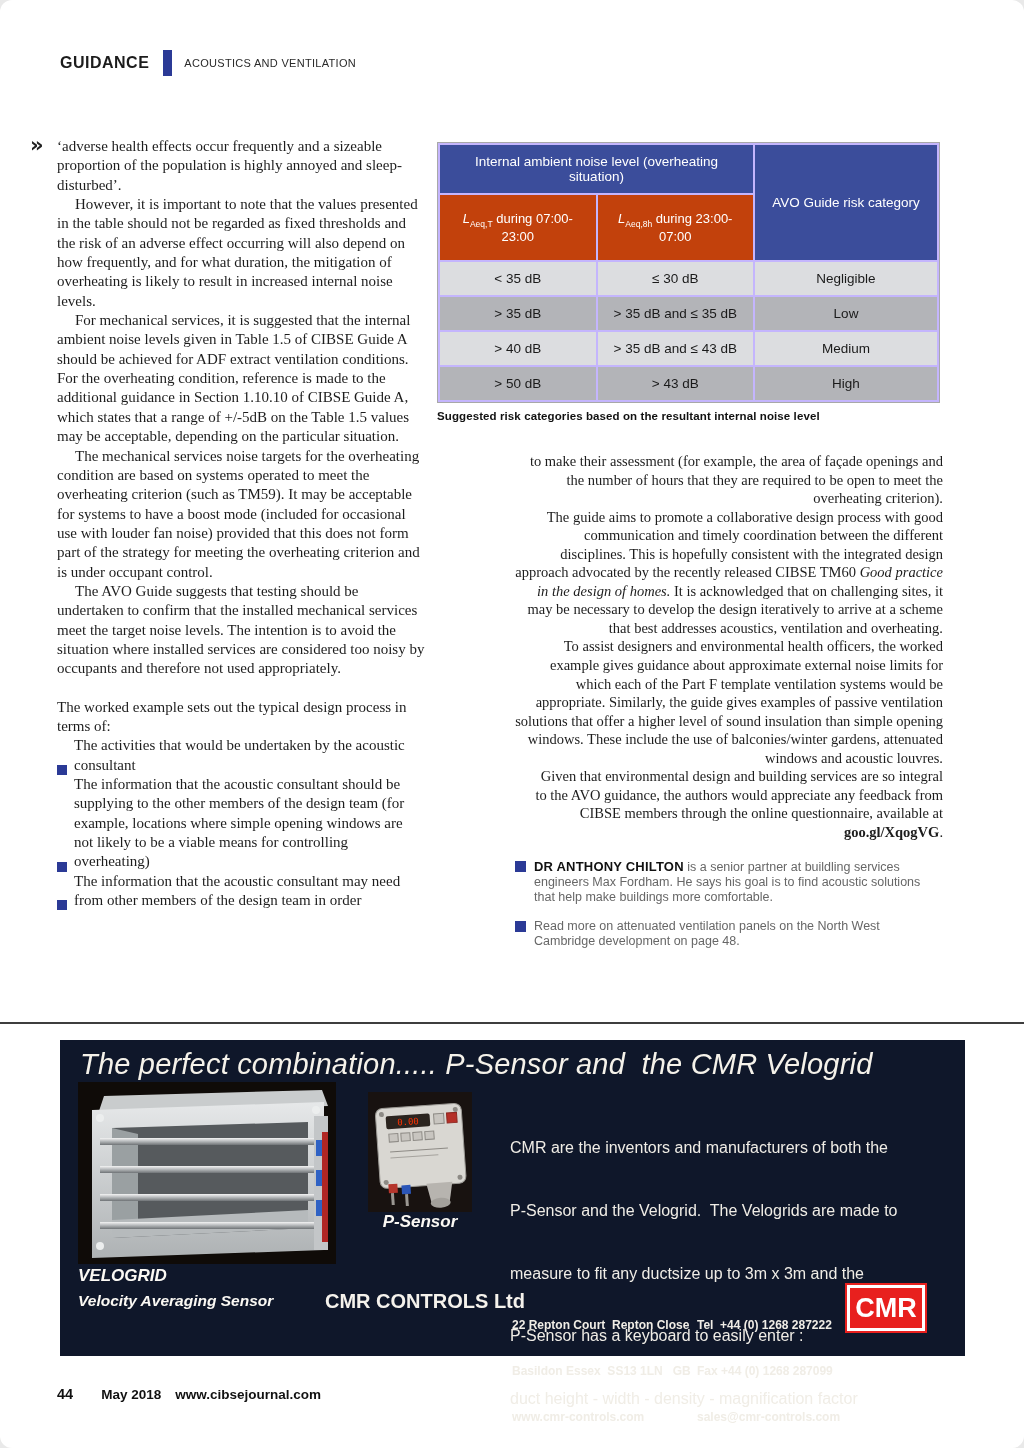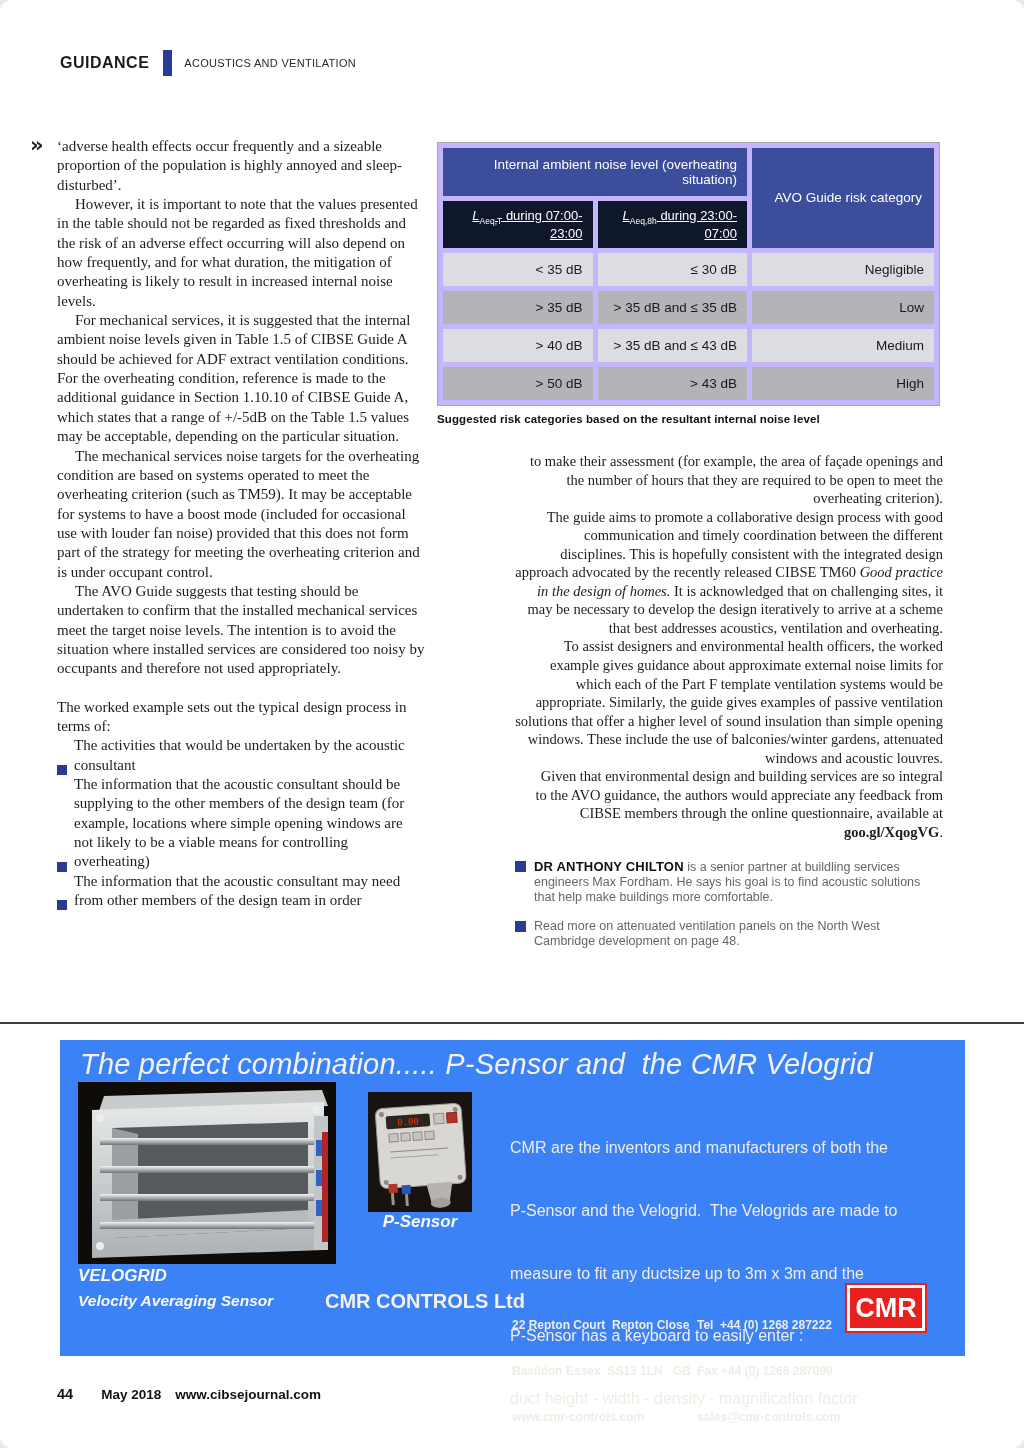--- a/index.html
+++ b/index.html
@@ -29,34 +29,34 @@
   
   .note{display:flex;margin-top:14px;font-family:"Liberation Sans",sans-serif;
         font-size:12.5px;line-height:1.2;color:#676767;}
   .note .sq{flex:0 0 11px;width:11px;height:11px;background:#2b3a96;margin:2px 8px 0 0;}
   .note .nm{font-weight:bold;color:#111;font-size:13px;letter-spacing:.2px;}
   
   .tablebox{position:absolute;left:437px;top:142px;width:503px;}
   .tframe{border:1px solid #a8a8a8;background:#fff;}
   .ttitle{font-size:15px;color:#141414;padding:6px 10px 7px 10px;}
   table.noise{width:100%;border-collapse:collapse;table-layout:fixed;}
-  table.noise th,table.noise td{border:5px solid #c4b5fd;font-weight:normal;text-align:right;}
+  table.noise th,table.noise td{border:2px solid #c4b5fd;font-weight:normal;text-align:center;}
   .hgroup{background:#3b4d9b;color:#fff;font-size:13.5px;padding:9px 10px;}
   .hright{background:#3b4d9b;color:#fff;font-size:13.5px;padding:9px 12px;vertical-align:middle;}
-  .hsub{background:#0f172a;color:#fff;font-size:13px;padding:7px 10px;text-decoration:underline;}
+  .hsub{background:#c2410c;color:#fff;font-size:13px;padding:16px 10px;}
   .hsub sub{font-size:8.5px;}
   table.noise td{font-size:13.5px;color:#1a1a1a;padding:9px 10px;}
   tr.light td{background:#dcdde0;}
   tr.dark td{background:#b3b4b8;}
   .col1{width:163px;}.col2{width:176px;}.col3{width:158px;}
   .tcaption{font-size:11.5px;font-weight:bold;color:#111;margin-top:7px;letter-spacing:.1px;}
   
   .rule{position:absolute;left:0;top:1022px;width:1024px;height:2px;background:#3d3d3d;}
   
-  .ad{position:absolute;left:60px;top:1040px;width:905px;height:316px;background:#3b82f6;color:#f2efe7;}
+  .ad{position:absolute;left:60px;top:1040px;width:905px;height:316px;background:#0f172a;color:#f2efe7;}
   .ad-headline{position:absolute;left:20px;top:8px;width:870px;font-size:29px;font-style:italic;
                color:#f5f2ea;white-space:pre-wrap;letter-spacing:.2px;}
   .velogrid-photo{position:absolute;left:18px;top:42px;width:258px;height:182px;background:#0f0b08;}
   .vlabel{position:absolute;left:18px;top:226px;font-size:17px;font-weight:bold;font-style:italic;color:#fbf9f4;}
   .vsub{position:absolute;left:18px;top:252px;font-size:15.5px;font-weight:bold;font-style:italic;color:#fbf9f4;}
   .psensor-photo{position:absolute;left:308px;top:52px;width:104px;height:120px;background:#181210;}
   .plabel{position:absolute;left:308px;top:172px;width:104px;text-align:center;font-size:17px;
           font-weight:bold;font-style:italic;color:#fbf9f4;}
   .ad-body{position:absolute;left:450px;top:56px;width:440px;font-size:16px;line-height:1.31;
            color:#f0ede6;white-space:pre-wrap;}

